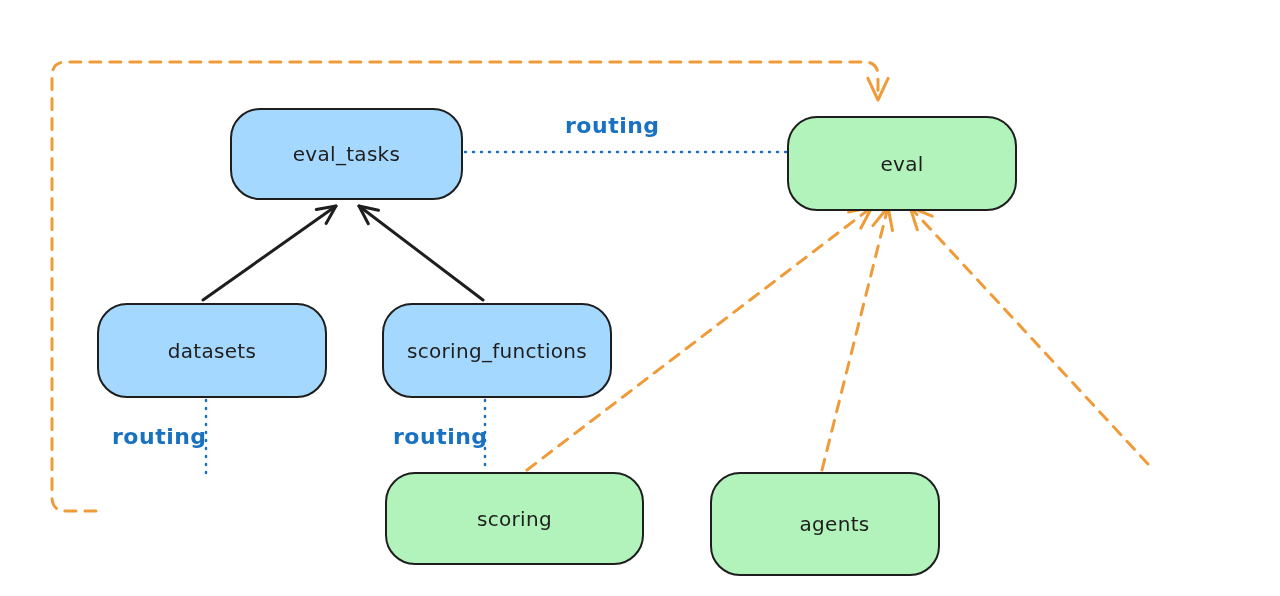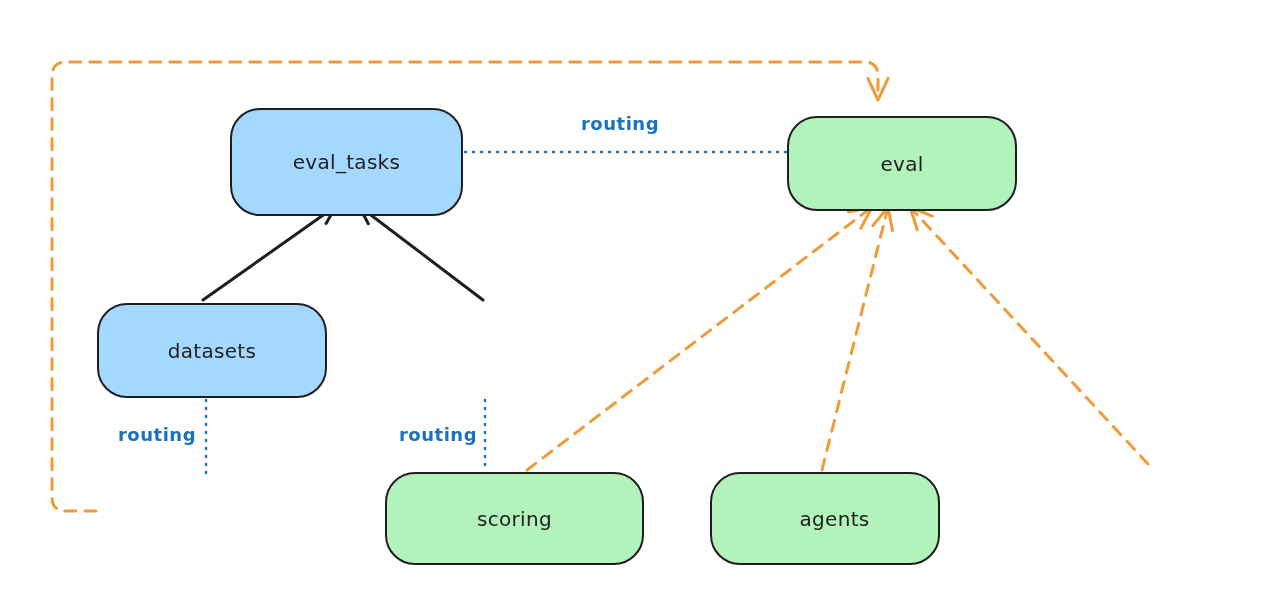--- a/index.html
+++ b/index.html
@@ -30,24 +30,23 @@
     justify-content: center;
     font-size: 20px;
     letter-spacing: 0.3px;
     color: var(--node-stroke, #1e1e1e);
   }
   .node.blue  { background: var(--blue-node-fill, #a5d8ff); }
   .node.green { background: var(--green-node-fill, #b2f2bb); }
   .routing-label {
     position: absolute;
     color: var(--routing-color, #1971c2);
-    font-size: 18px;
+    font-size: 22px;
     font-weight: 600;
     letter-spacing: 0.5px;
-    text-align: center;
   }
   .edge-orange {
     stroke: var(--provider-arrow-color, #ef9b3a);
     stroke-width: 3;
     fill: none;
     stroke-dasharray: 11 9;
     stroke-linecap: round;
     stroke-linejoin: round;
   }
   .edge-orange-head {
@@ -101,39 +100,42 @@
     <g>
       <line class="edge-orange" x1="822" y1="470" x2="888" y2="207"></line>
       <path class="edge-orange-head" d="M 888 207 L 892.5 230.6 M 888 207 L 872.9 225.6"></path>
     </g>
     <g>
       <line class="edge-orange" x1="1148" y1="464" x2="910" y2="207"></line>
       <path class="edge-orange-head" d="M 910 207 L 932.2 216.1 M 910 207 L 917.3 229.8"></path>
     </g>
   </svg>
 
-  <div class="node blue" style="left:230px; top:108px; width:233px; height:108px;">
+  <div class="node blue" style="left:230px; top:108px; width:233px; height:92px;">
     <span>eval_tasks</span>
   </div>
 
   <div class="node green" style="left:787px; top:103px; width:230px; height:95px;margin-top:13px;">
     <span>eval</span>
   </div>
 
   <div class="node blue" style="left:97px; top:303px; width:230px; height:95px;">
     <span>datasets</span>
   </div>
 
+  <div class="node blue" style="left:382px; top:303px; width:230px; height:95px;">
+    <span>scoring_functions</span>
+  </div>
 
 
   <div class="node green" style="left:385px; top:472px; width:259px; height:93px;">
     <span>scoring</span>
   </div>
 
-  <div class="node green" style="left:710px; top:472px; width:230px; height:93px;padding-left:19px;">
+  <div class="node green" style="left:710px; top:472px; width:230px; height:104px;padding-left:19px;">
     <span>agents</span>
   </div>
 
 
   <div class="routing-label" style="left:565px; top:113px; width:110px;">routing</div>
   <div class="routing-label" style="left:112px; top:424px; width:90px;">routing</div>
   <div class="routing-label" style="left:393px; top:424px; width:90px;">routing</div>
 
 </div>
 

